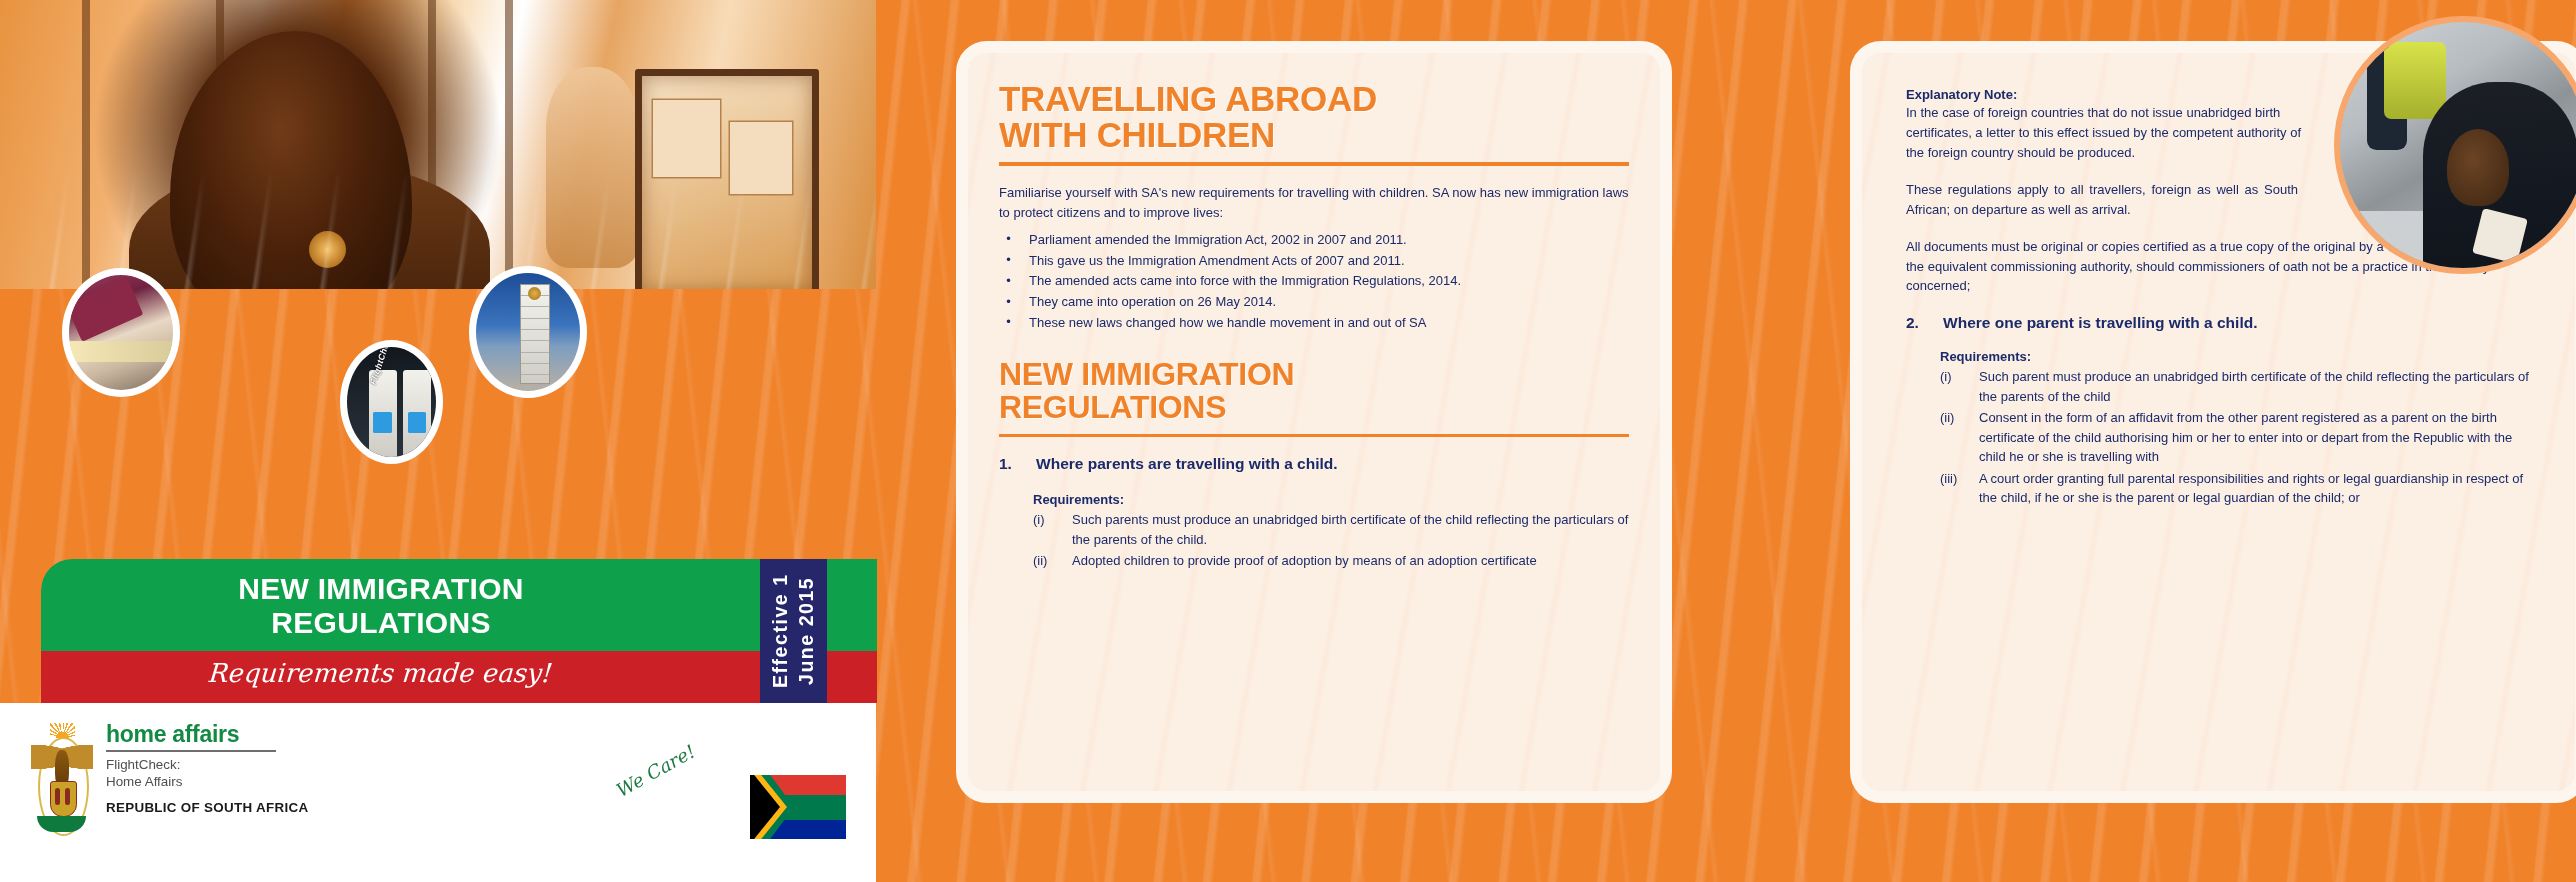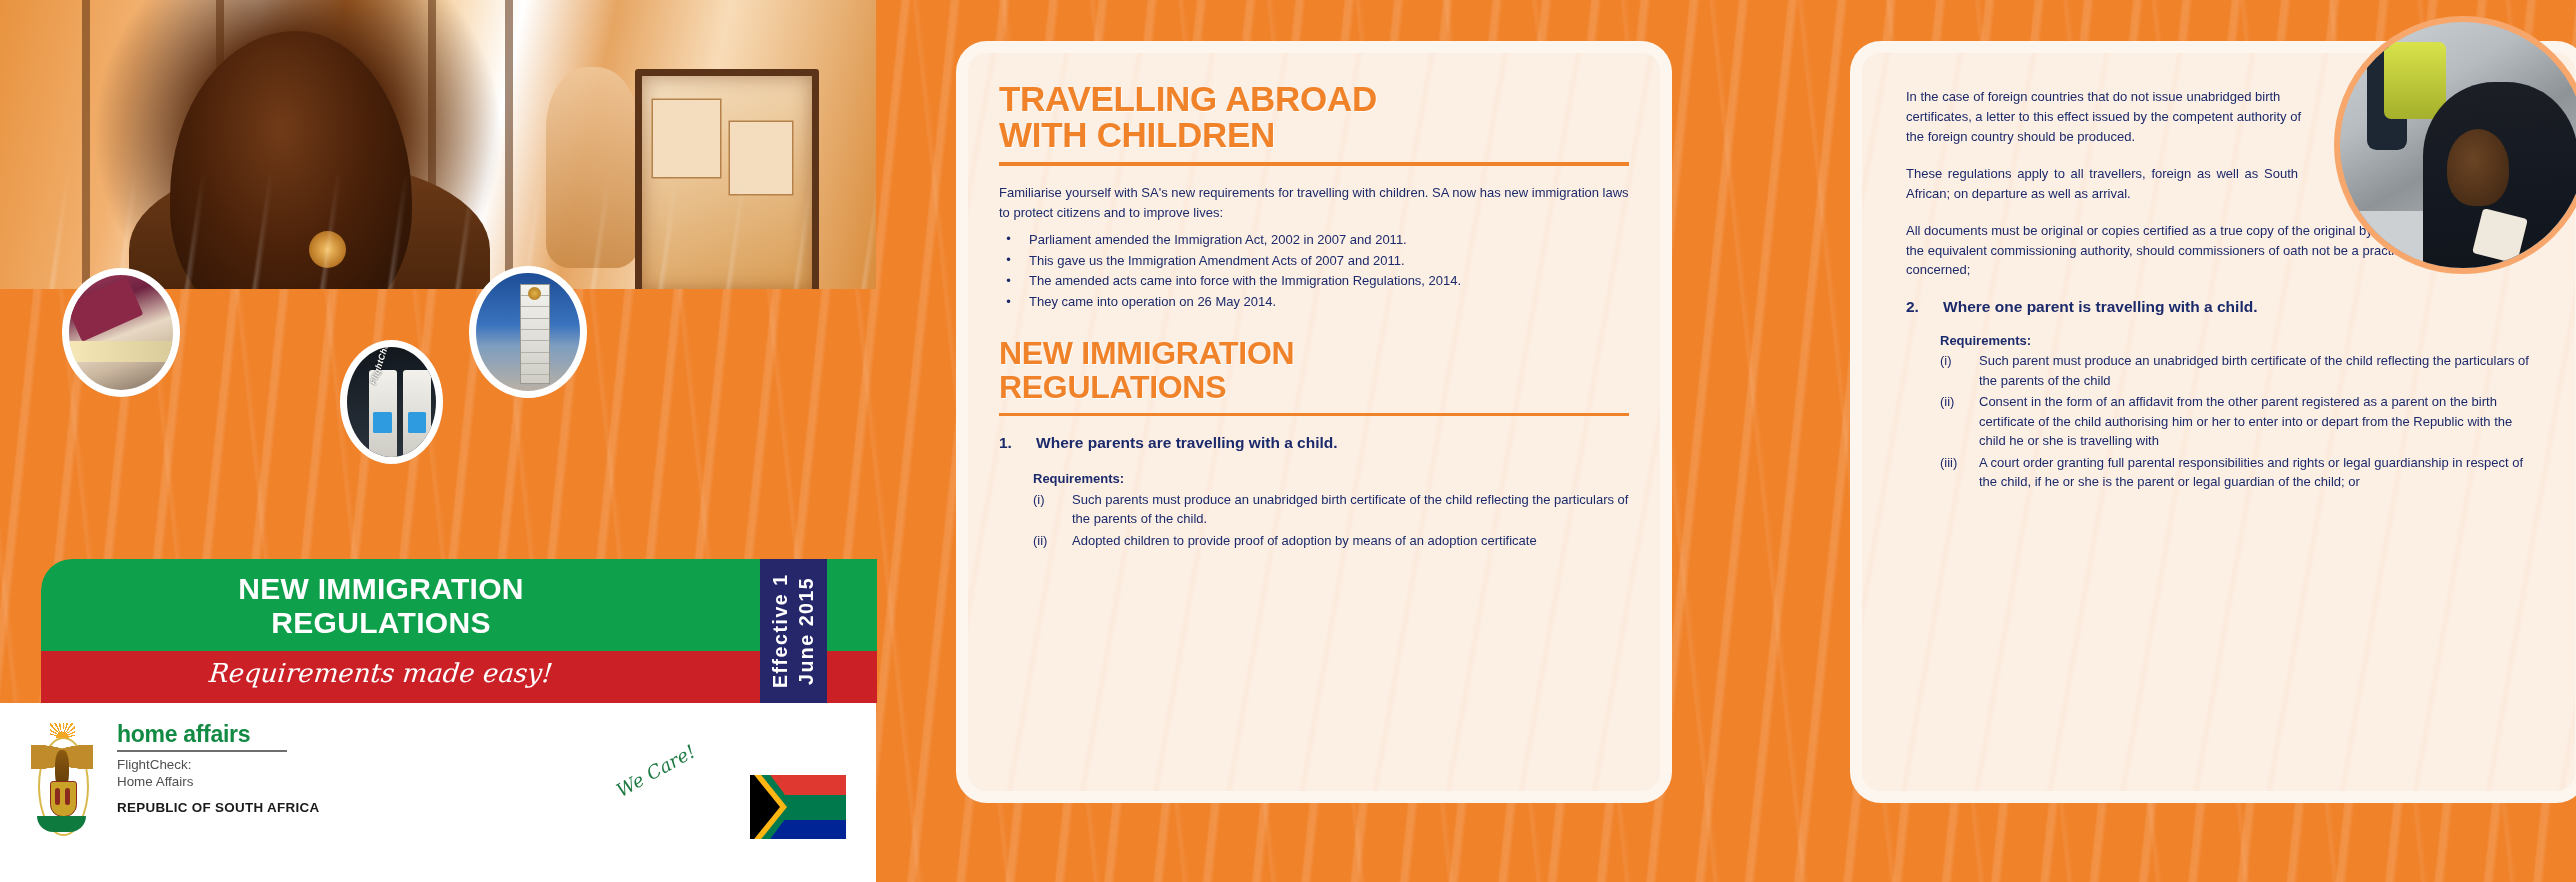--- a/index.html
+++ b/index.html
@@ -160,21 +160,21 @@
   }
   .banner .effective span{
     color:#fff;font-size:19.6px;font-weight:bold;letter-spacing:1.5px;
     writing-mode:vertical-rl;transform:rotate(180deg);text-align:center;line-height:1.35;
   }
 
   
   .footer{
     position:absolute;left:0;top:703px;width:876px;height:179px;background:#fff;
   }
-  .logo-wrap{position:absolute;left:29px;top:19.6px;display:flex;align-items:flex-start;gap:22px;}
+  .logo-wrap{position:absolute;left:29px;top:19.6px;display:flex;align-items:flex-start;gap:11px;}
   .coat{width:66px;height:111px;position:relative;}
   .coat .oval{
     position:absolute;left:9.3px;top:14.4px;width:47px;height:95px;border-radius:50%;
     border:2.6px solid #D9B84C;background:#fff;
   }
   .coat .sun{
     position:absolute;left:23px;top:3.1px;width:20.6px;height:12.4px;
     background:radial-gradient(circle at 50% 100%,#F5A623 0%,#F5A623 40%,transparent 41%);
   }
   .coat .sun:after{
@@ -442,20 +442,21 @@
     </h1>
     <div class="orange-rule"></div>
 
     <p class="lead">Familiarise yourself with SA's new requirements for travelling with children. SA now has new immigration laws to protect citizens and to improve lives:</p>
 
     <ul class="bullets">
       <li class="bul">Parliament amended the Immigration Act, 2002 in 2007 and 2011.</li>
       <li class="bul">This gave us the Immigration Amendment Acts of 2007 and 2011.</li>
       <li class="bul">The amended acts came into force with the Immigration Regulations, 2014.</li>
       <li class="bul">They came into operation on 26 May 2014.</li>
+      <li class="bul">These new laws changed how we handle movement in and out of SA</li>
     </ul>
 
     <h2 class="sec">
       <span>NEW IMMIGRATION</span><br>
       <span>REGULATIONS</span>
     </h2>
     <div class="orange-rule"></div>
 
     <div class="numhead">
       <span class="n">1.</span>
@@ -471,20 +472,21 @@
       <li>
         <span class="rn">(ii)</span>
         <span>Adopted children to provide proof of adoption by means of an adoption certificate</span>
       </li>
     </ol>
   </div>
 </div>
 
 <div class="card card-b">
   <div class="card-inner" style="padding:34px 36px 28px 44px;">
+    <div class="note-head">Explanatory Note:</div>
     <p class="note-p nj" style="width:407px">In the case of foreign countries that do not issue unabridged birth certificates, a letter to this effect issued by the competent authority of the foreign country should be produced.</p>
     <p class="note-p" style="width:392px">These regulations apply to all travellers, foreign as well as South African; on departure as well as arrival.</p>
     <p class="note-p nj">All documents must be original or copies certified as a true copy of the original by a commissioner of oaths or the equivalent commissioning authority, should commissioners of oath not be a practice in the country concerned;</p>
 
     <div class="numhead-b">
       <span class="n">2.</span>
       <span>Where one parent is travelling with a child.</span>
     </div>
 
     <div class="req-label" style="margin-left:34px">Requirements:</div>

